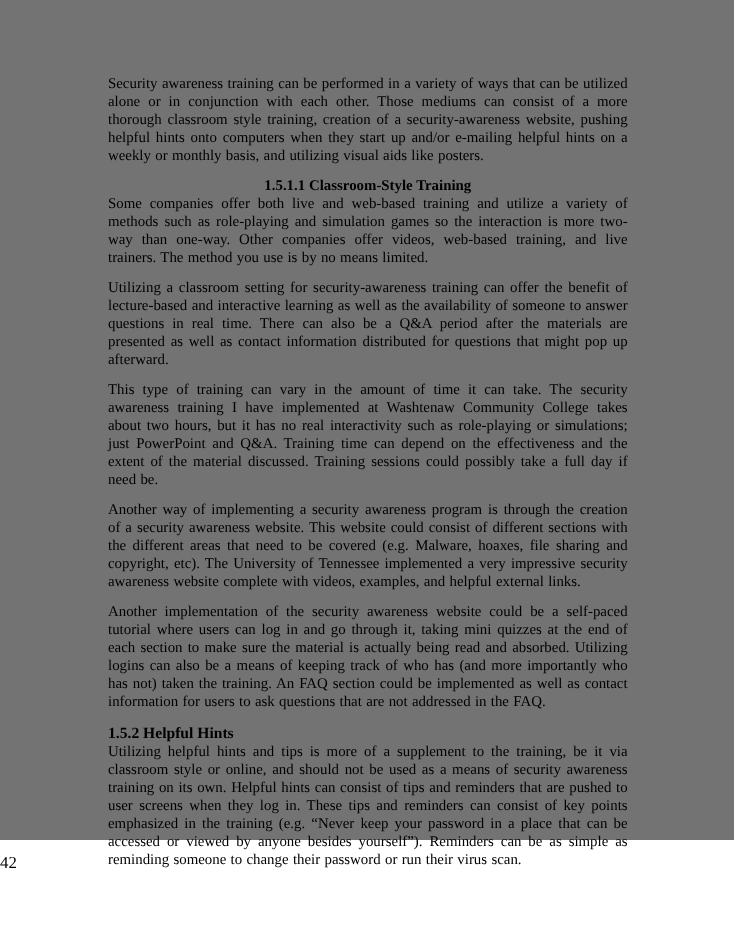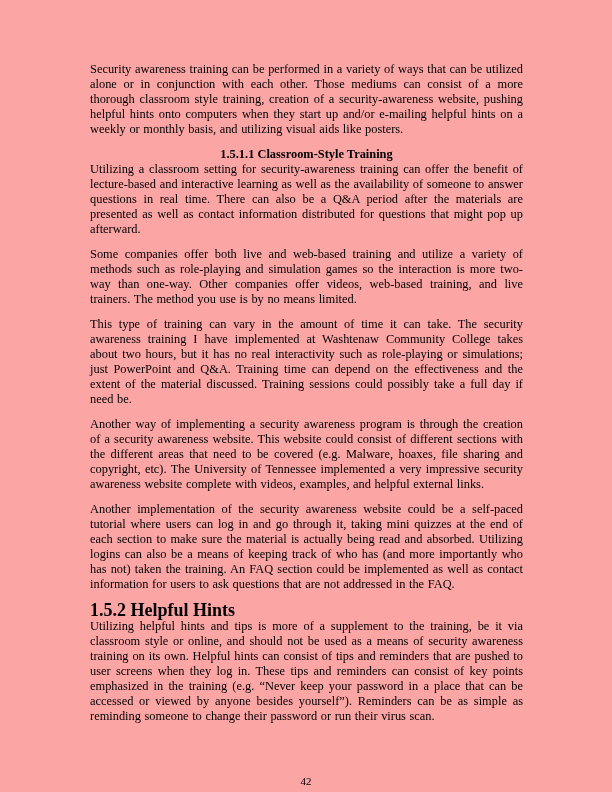--- a/index.html
+++ b/index.html
@@ -7,22 +7,22 @@
   body {
     width: 612px;
     height: 792px;
     overflow: hidden;
     font-family: "Liberation Serif", "DejaVu Serif", serif;
     color: #000000;
   }
   .page {
     position: relative;
     width: 612px;
-    height: 792px;
-    background: #fca5a5;
+    height: 700px;
+    background: #737373;
   }
   .content {
     position: absolute;
     left: 90px;
     top: 62px;
     width: 433px;
   }
   .para {
     font-size: 12.4px;
     line-height: 15px;
@@ -31,49 +31,48 @@
     word-spacing: 0.5px;
   }
   .heading-sub {
     font-size: 12.4px;
     line-height: 15px;
     font-weight: 700;
     margin: 0;
     text-align: center;
   }
   .heading-main {
-    font-size: 18px;
+    font-size: 13px;
     line-height: 17px;
     font-weight: 700;
     margin: 0;
     text-align: left;
   }
   .page-number {
     position: absolute;
-    top: 774px;
+    top: 712px;
     left: 0;
     width: 100%;
-    text-align: center;
-    font-size: 11px;
+    font-size: 14px;
     line-height: 15px;
   }
 </style>
 </head>
 <body>
 
 <div class="page">
   <div class="content">
 
     <p class="para">Security awareness training can be performed in a variety of ways that can be utilized alone or in conjunction with each other. Those mediums can consist of a more thorough classroom style training, creation of a security-awareness website, pushing helpful hints onto computers when they start up and/or e-mailing helpful hints on a weekly or monthly basis, and utilizing visual aids like posters.</p>
 
     <h3 class="heading-sub">1.5.1.1 Classroom-Style Training</h3>
 
+    <p class="para">Some companies offer both live and web-based training and utilize a variety of methods such as role-playing and simulation games so the interaction is more two-way than one-way. Other companies offer videos, web-based training, and live trainers. The method you use is by no means limited.</p>
+
     <p class="para">Utilizing a classroom setting for security-awareness training can offer the benefit of lecture-based and interactive learning as well as the availability of someone to answer questions in real time. There can also be a Q&amp;A period after the materials are presented as well as contact information distributed for questions that might pop up afterward.</p>
-
-    <p class="para">Some companies offer both live and web-based training and utilize a variety of methods such as role-playing and simulation games so the interaction is more two-way than one-way. Other companies offer videos, web-based training, and live trainers. The method you use is by no means limited.</p>
 
     <p class="para">This type of training can vary in the amount of time it can take. The security awareness training I have implemented at Washtenaw Community College takes about two hours, but it has no real interactivity such as role-playing or simulations; just PowerPoint and Q&amp;A. Training time can depend on the effectiveness and the extent of the material discussed. Training sessions could possibly take a full day if need be.</p>
 
 
     <p class="para">Another way of implementing a security awareness program is through the creation of a security awareness website. This website could consist of different sections with the different areas that need to be covered (e.g. Malware, hoaxes, file sharing and copyright, etc). The University of Tennessee implemented a very impressive security awareness website complete with videos, examples, and helpful external links.</p>
 
     <p class="para">Another implementation of the security awareness website could be a self-paced tutorial where users can log in and go through it, taking mini quizzes at the end of each section to make sure the material is actually being read and absorbed. Utilizing logins can also be a means of keeping track of who has (and more importantly who has not) taken the training. An FAQ section could be implemented as well as contact information for users to ask questions that are not addressed in the FAQ.</p>
 
     <h2 class="heading-main">1.5.2 Helpful Hints</h2>
 

